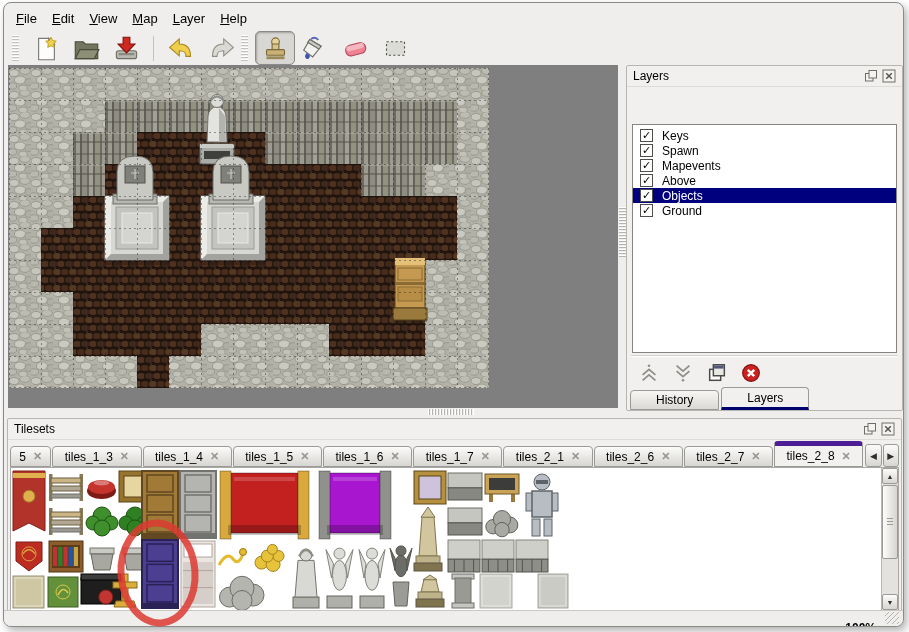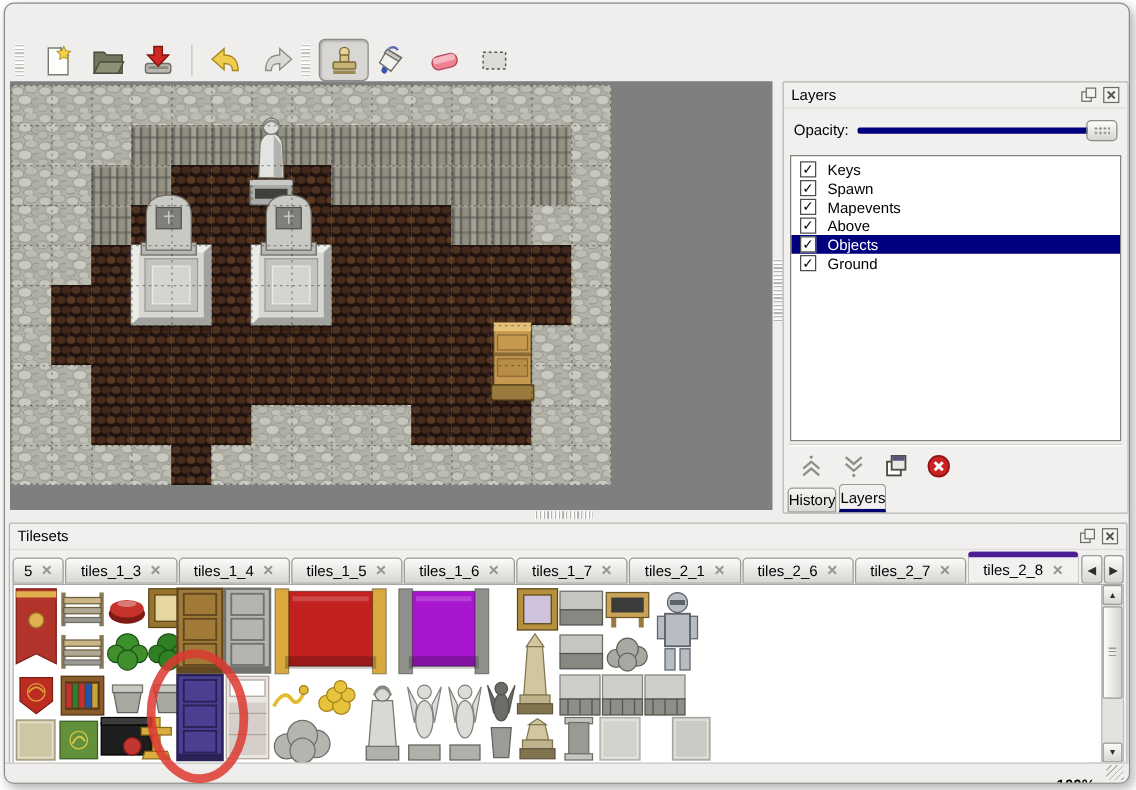--- a/index.html
+++ b/index.html
@@ -44,21 +44,21 @@
                 border:1px solid #85847f; overflow:hidden; padding-top:3px; }
   .layer-row { height:15px; display:flex; align-items:center; font-size:12px; padding-left:7px; gap:9px; }
   .layer-row.selected { background:#00007e; color:#fff; }
   .cb { width:13px; height:13px; background:#fff; border:1px solid #4e4e4a; flex:0 0 13px;
         font:bold 11px/11px "DejaVu Sans",sans-serif; text-align:center; color:#000; }
   .tools-sep { position:absolute; left:4px; right:4px; top:289px; height:1px; background:#d2d1ce; box-shadow:0 1px 0 #fff; }
   .layer-tools { position:absolute; left:8px; top:294px; display:flex; gap:7px; }
   .ltool { width:27px; height:26px; display:flex; align-items:center; justify-content:center; }
   .ltool svg { width:22px; height:22px; }
   .dock-tabs { position:absolute; left:3px; bottom:0; display:flex; align-items:flex-end; }
-  .dock-tab { height:20px; padding:0 0; font-size:12px; display:flex; align-items:center;
+  .dock-tab { height:20px; padding:0 25px; font-size:12px; display:flex; align-items:center;
               background:linear-gradient(#f7f6f4,#dbd9d5); border:1px solid #9a9a96; border-radius:4px 4px 0 0; margin-right:2px; }
   .dock-tab.active { height:23px; background:#f1f0ee; border-bottom:3px solid #00006e; }
   
   .tilesets-panel { position:absolute; left:3px; top:415px; width:895px; height:196px; background:#f1f0ee;
                     border:1px solid #b6b5b2; border-radius:2px;text-decoration:underline; }
   .ts-tabbar { position:absolute; left:0; top:22px; right:0; height:26px; display:flex; align-items:flex-end; padding:0 2px; }
   .ts-tab { height:21px; width:93px; display:flex; align-items:center; justify-content:center; gap:7px; font-size:12px;
             background:linear-gradient(#fbfbfa,#d8d6d2); border:1px solid #9a9a96; border-radius:4px 4px 0 0; margin-right:1px; }
   .ts-tab.first { width:43px; }
   .ts-tab.active { height:26px; background:#f2f1ef; border-top:5px solid #4c1d95; }
@@ -83,20 +83,28 @@
   .status-zoom { position:absolute; right:27px; top:10px;font-weight:bold; }
   .resize-grip { position:absolute; right:4px; bottom:2px; width:14px; height:12px;
                background:repeating-linear-gradient(135deg,transparent 0 2.5px,#b5b4b0 2.5px 3.5px); }
   #annotation-overlay { position:absolute; left:0; top:0; pointer-events:none; z-index:40; }
 </style>
 </head>
 <body>
 
 <div class="window">
 
+  <div class="menubar">
+      <span class="menu-item"><u>F</u>ile</span>
+      <span class="menu-item"><u>E</u>dit</span>
+      <span class="menu-item"><u>V</u>iew</span>
+      <span class="menu-item"><u>M</u>ap</span>
+      <span class="menu-item"><u>L</u>ayer</span>
+      <span class="menu-item"><u>H</u>elp</span>
+    </div>
 
   <div class="toolbar">
       <span class="tgrip"></span>
       <div class="tbtn">
         <svg viewBox="0 0 24 24">
           <path d="M5 3 h9 l5 5 v14 h-14 z" fill="#fdfdfb" stroke="#7a7a74"></path>
           <path d="M14 3 l5 5 h-5 z" fill="#d8d8d2" stroke="#7a7a74"></path>
           <path d="M16 2 l1.5 3 3.2.5 -2.3 2.3.5 3.2 -2.9-1.5 -2.9 1.5.5-3.2 -2.3-2.3 3.2-.5 z" fill="#f2d24a" stroke="#b89a1c" stroke-width=".8"></path>
         </svg>
       </div>
@@ -369,27 +377,20 @@
             </svg>
           </span>
         <span class="dock-btn" id="layers-close-btn">
             <svg viewBox="0 0 14 14">
               <rect x="1" y="1" width="12" height="12" fill="#f4f3f1" stroke="#6e6e68"></rect>
               <path d="M4.2 4.2 l5.6 5.6 M9.8 4.2 l-5.6 5.6" stroke="#55554f" stroke-width="1.5"></path>
             </svg>
           </span>
       </span>
     </div>
-    <div class="opacity-row">
-      <span>Opacity:</span>
-      <span class="slider">
-        <span class="slider-track"></span>
-        <span class="slider-handle"></span>
-      </span>
-    </div>
     <div class="layer-list" id="layer-list">
         <div class="layer-row">
           <span class="cb">✓</span>
           <span>Keys</span>
         </div>
         <div class="layer-row">
           <span class="cb">✓</span>
           <span>Spawn</span>
         </div>
         <div class="layer-row">

